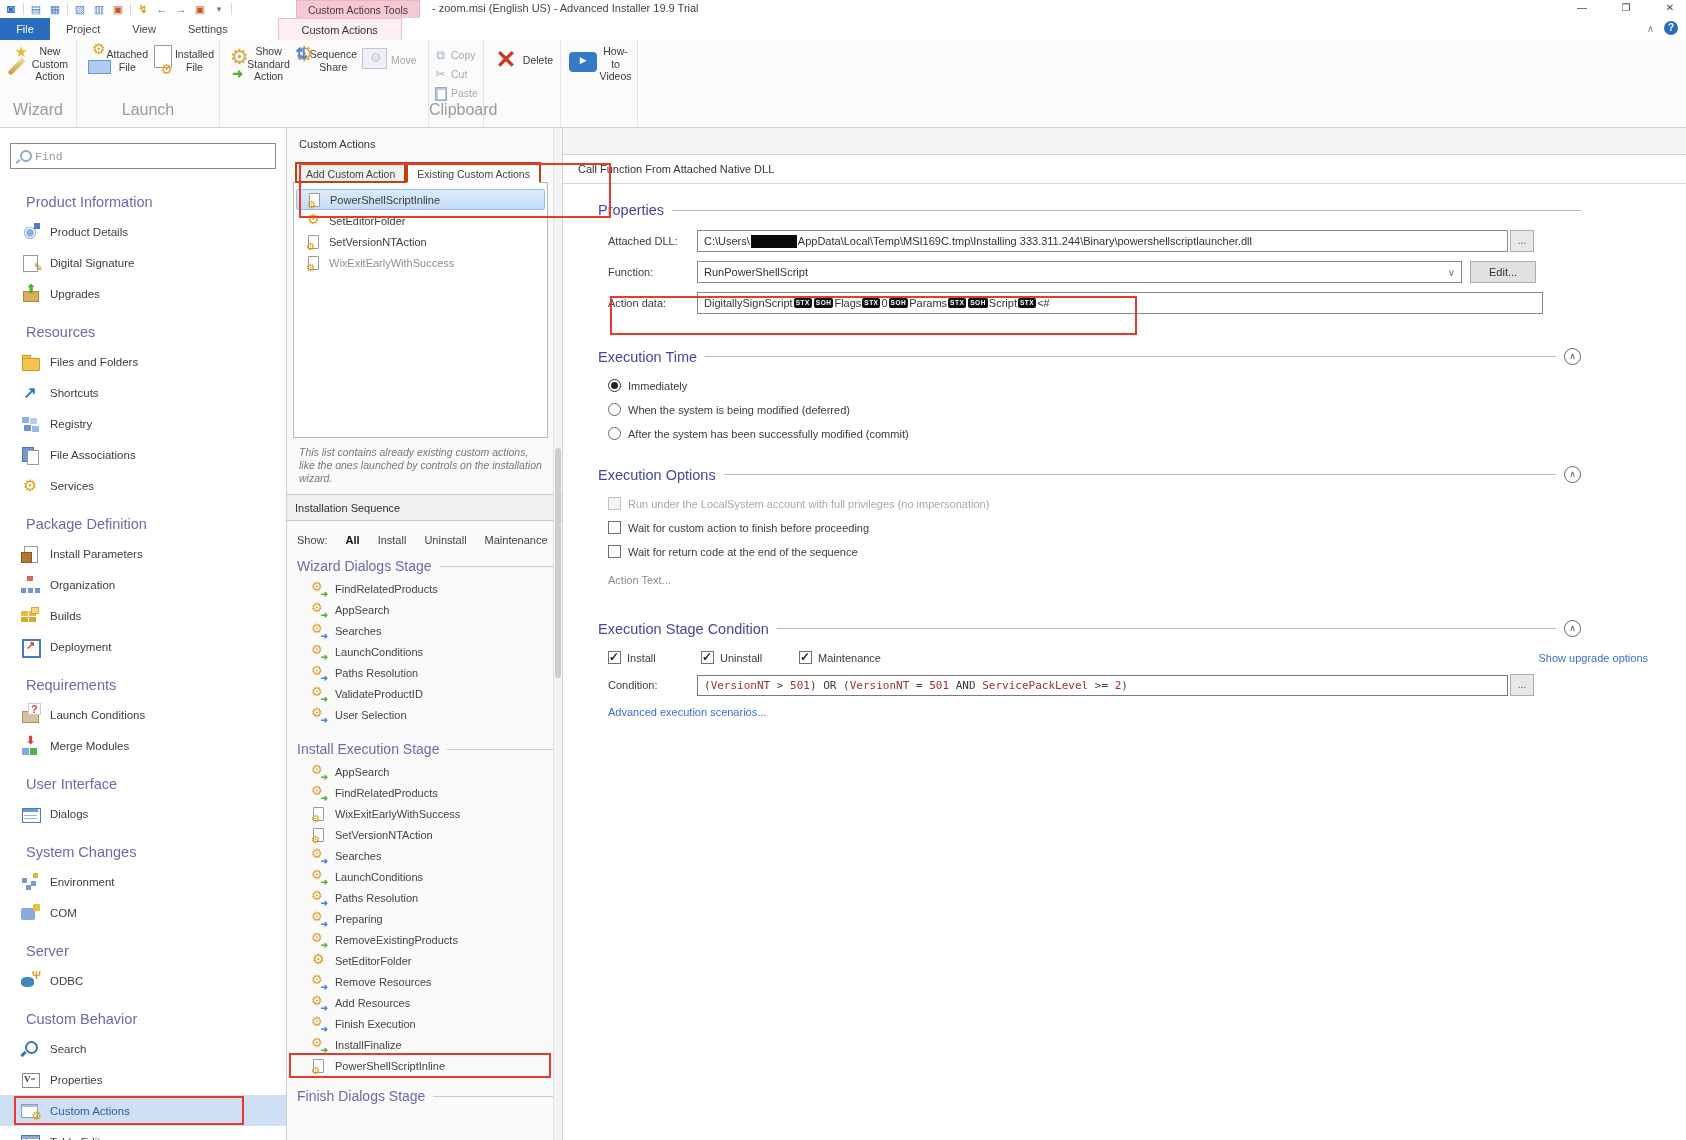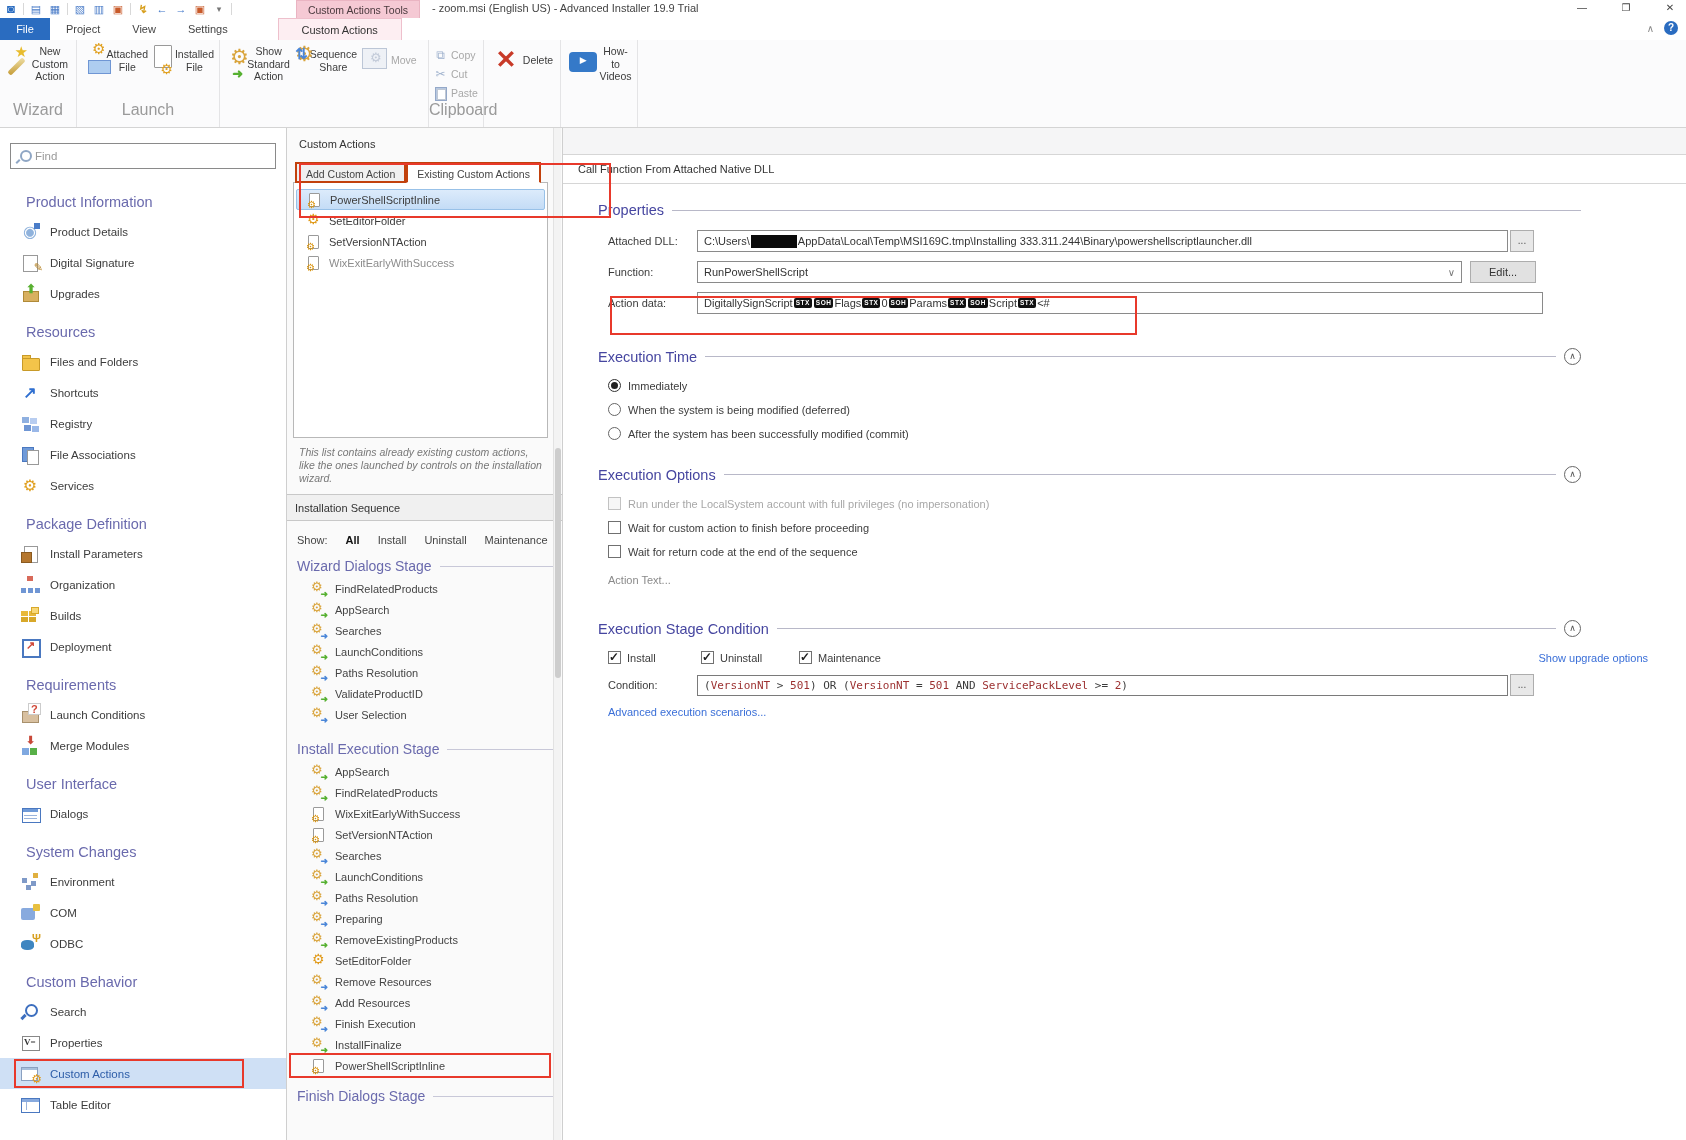--- a/index.html
+++ b/index.html
@@ -63,21 +63,21 @@
   .cic.cut::before { content:"✂"; color:#9db0cc; font-size:12px; }
   .cic.paste::before { content:""; position:absolute; left:1px; top:1px; width:10px; height:12px; background:#b8c8e0; border:1px solid #94a8c8; }
   .cic.paste::after { content:""; position:absolute; left:3px; top:3px; width:7px; height:9px; background:#fff; border:1px solid #c0c8d4; }
 
   
   .sidebar { position:absolute; left:0; top:128px; width:287px; height:1012px; background:#fff; border-right:1px solid #cfcfcf; overflow:hidden; }
   .findbox { margin:15px 10px 0; height:26px; border:1px solid #8a8a8a; background:#fff; display:flex; align-items:center; padding:0 6px; gap:5px; }
   .find-glass { position:relative; width:13px; height:13px; }
   .find-glass::before { content:""; position:absolute; left:3px; top:0; width:8px; height:8px; border:2px solid #8fa6c4; border-radius:50%; }
   .find-glass::after { content:""; position:absolute; left:0; top:9px; width:2px; height:5px; background:#8fa6c4; transform:rotate(45deg); }
-  .findbox input { border:none; outline:none; flex:1; font-family:Liberation Sans, sans-serif; font-size:11.5px; color:#333; background:transparent; }
+  .findbox input { border:none; outline:none; flex:1; font-family:Liberation Mono, monospace; font-size:11.5px; color:#333; background:transparent; }
   .findbox input::placeholder { color:#9a9a9a; }
   .sb-sec-h { height:29px; margin-top:8px; padding-left:26px; font-size:14.5px; color:#6a6aad; display:flex; align-items:center; }
   .sb-sec-h.first { margin-top:18px; }
   .sb-item { height:31px; display:flex; align-items:center; gap:10px; padding-left:20px; cursor:default; position:relative; }
   .sb-item .lbl { font-size:11.5px; color:#3c3c3c; }
   .sb-item.selected { background:#cfe0f5; }
   .sb-item.selected .lbl { color:#2d5da8; }
   .sb-item.annotated::after { content:""; position:absolute; left:14px; right:42px; top:1px; bottom:1px; border:2px solid #e8392b; pointer-events:none; }
 
   .sbic { position:relative; display:inline-block; width:20px; height:18px; flex:none; text-align:center; }
@@ -387,20 +387,21 @@
         </div>
         <div class="sb-sec-h">System Changes</div>
         <div class="sb-item">
           <span class="sbic environment"></span>
           <span class="lbl">Environment</span>
         </div>
         <div class="sb-item">
           <span class="sbic com"></span>
           <span class="lbl">COM</span>
         </div>
+        <div class="sb-sec-h">Server</div>
         <div class="sb-item">
           <span class="sbic odbc"></span>
           <span class="lbl">ODBC</span>
         </div>
         <div class="sb-sec-h">Custom Behavior</div>
         <div class="sb-item">
           <span class="sbic search"></span>
           <span class="lbl">Search</span>
         </div>
         <div class="sb-item">

